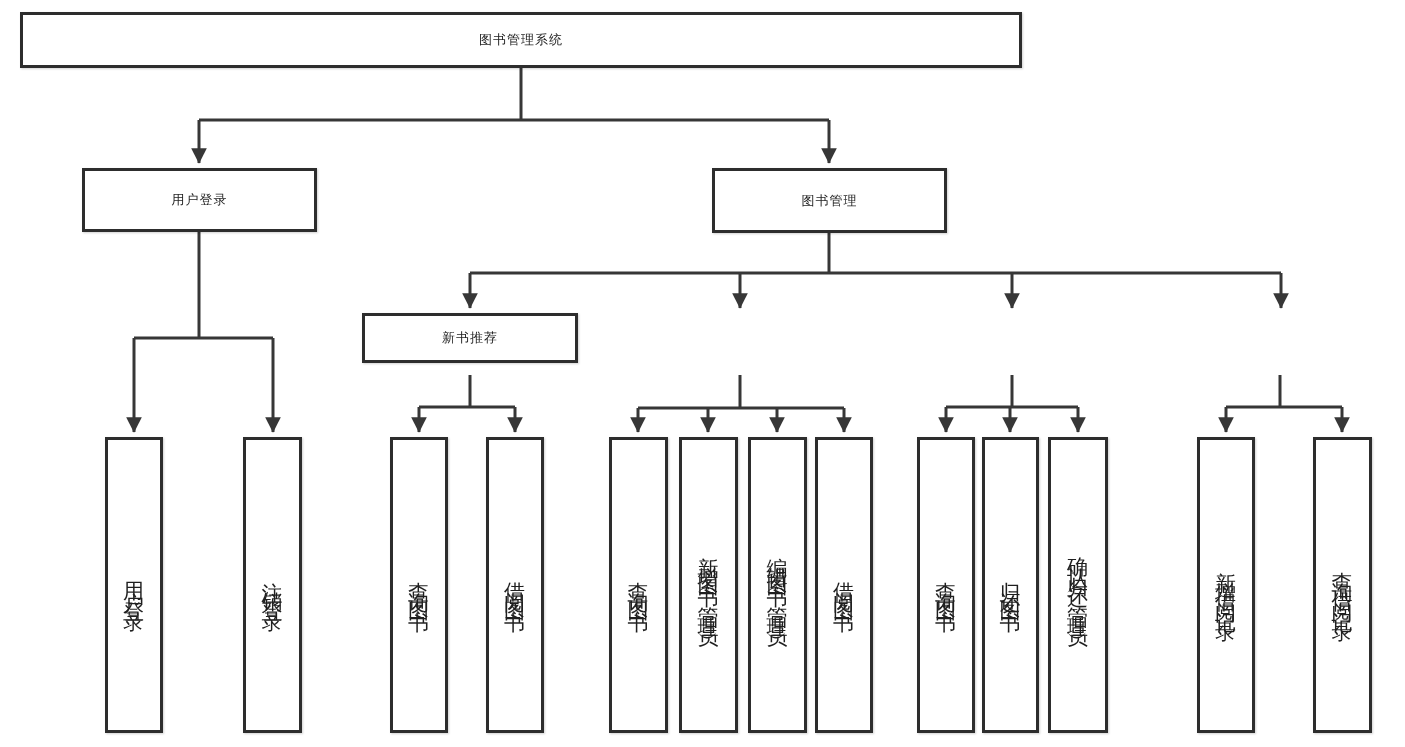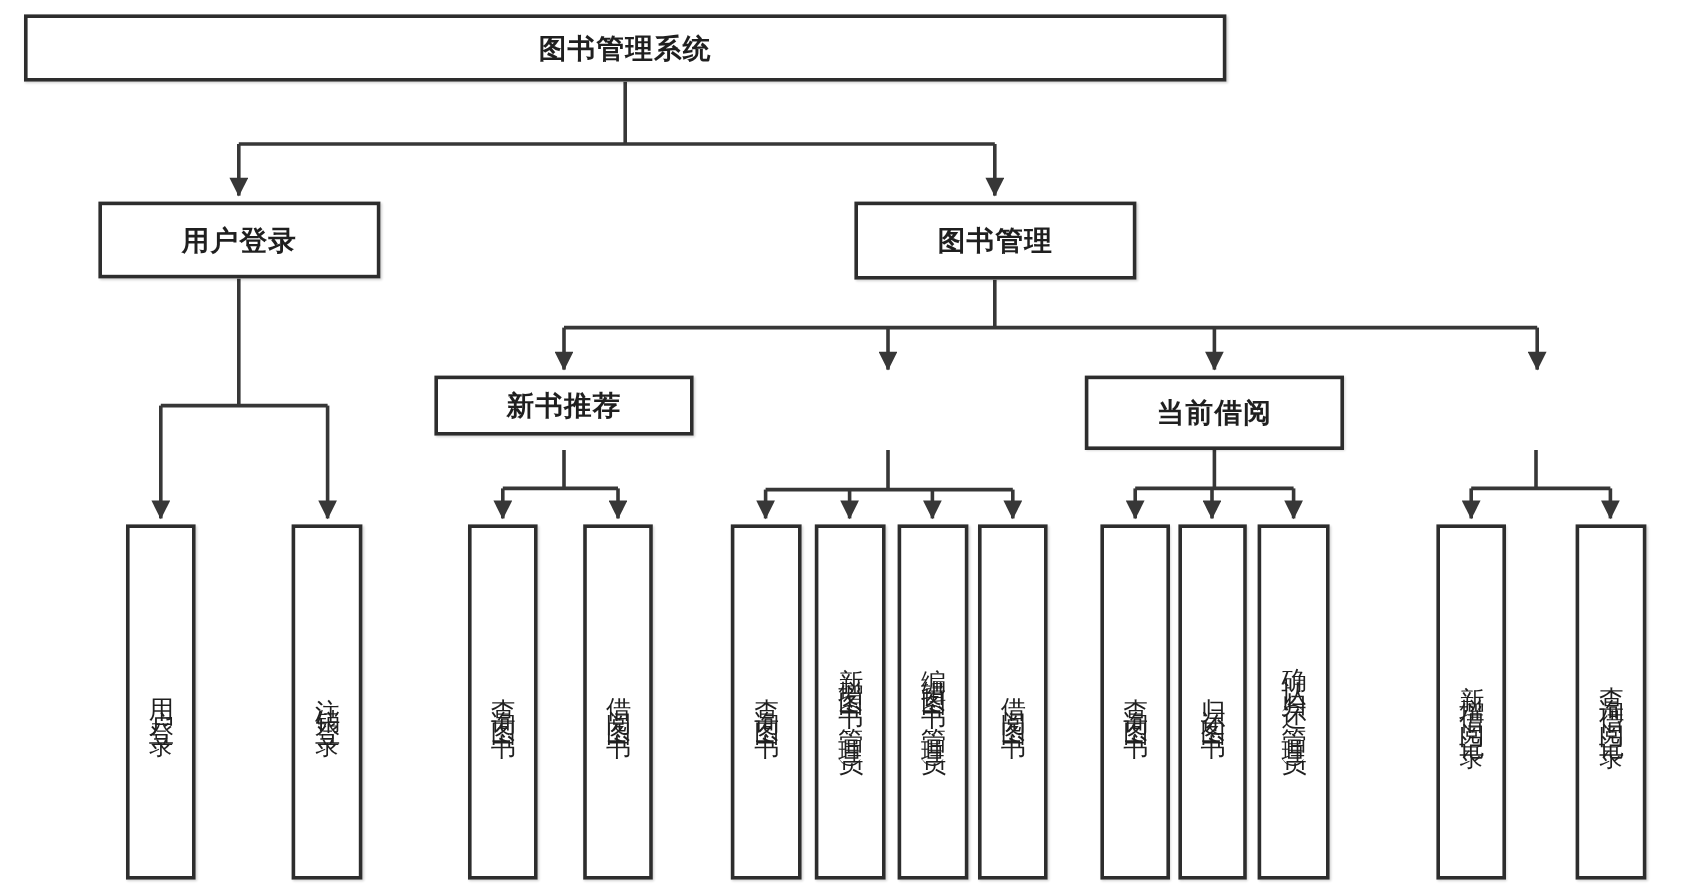--- a/index.html
+++ b/index.html
@@ -11,21 +11,21 @@
   .stage{position:absolute;left:0;top:0;width:1405px;height:747px;}
   svg.wires{position:absolute;left:0;top:0;width:1405px;height:747px;}
   svg.wires path{fill:none;stroke:var(--line-color,#373737);stroke-width:3;}
   svg.wires marker path{fill:var(--line-color,#373737);stroke:none;}
   .nodebox{
     position:absolute;box-sizing:border-box;background:#ffffff;
     border:3px solid var(--border-color,#2d2d2d);
     display:flex;align-items:center;justify-content:center;
     box-shadow:1px 1px 2px rgba(0,0,0,0.18);
   }
-  .hbox span{font-size:23px;letter-spacing:1px;white-space:nowrap;font-weight:bold;}
+  .hbox span{font-size:13px;letter-spacing:1px;white-space:nowrap;}
   .vbox span{
     writing-mode:vertical-rl;text-orientation:mixed;
     font-size:21px;letter-spacing:10px;line-height:1;white-space:nowrap;
   }
   .watermark{
     position:absolute;left:1182px;top:717px;width:222px;
     font-size:20px;letter-spacing:0.5px;white-space:nowrap;
     color:var(--watermark-color,#c6c3c3);z-index:5;
   }
 </style>
@@ -103,23 +103,20 @@
   <div class="nodebox hbox" style="left:82px;top:168px;width:235px;height:64px">
     <span>用户登录</span>
   </div>
   <div class="nodebox hbox" style="left:712px;top:168px;width:235px;height:65px">
     <span>图书管理</span>
   </div>
 
   <div class="nodebox hbox" style="left:362px;top:313px;width:216px;height:50px">
     <span>新书推荐</span>
   </div>
-  <div class="nodebox hbox" style="left:904px;top:313px;width:216px;height:62px">
-    <span>当前借阅</span>
-  </div>
 
   <div class="nodebox vbox" style="left:105px;top:437px;width:58px;height:296px">
     <span>用户登录</span>
   </div>
   <div class="nodebox vbox" style="left:243px;top:437px;width:59px;height:296px">
     <span>注销登录</span>
   </div>
 
   <div class="nodebox vbox" style="left:390px;top:437px;width:58px;height:296px">
     <span>查询图书</span>

